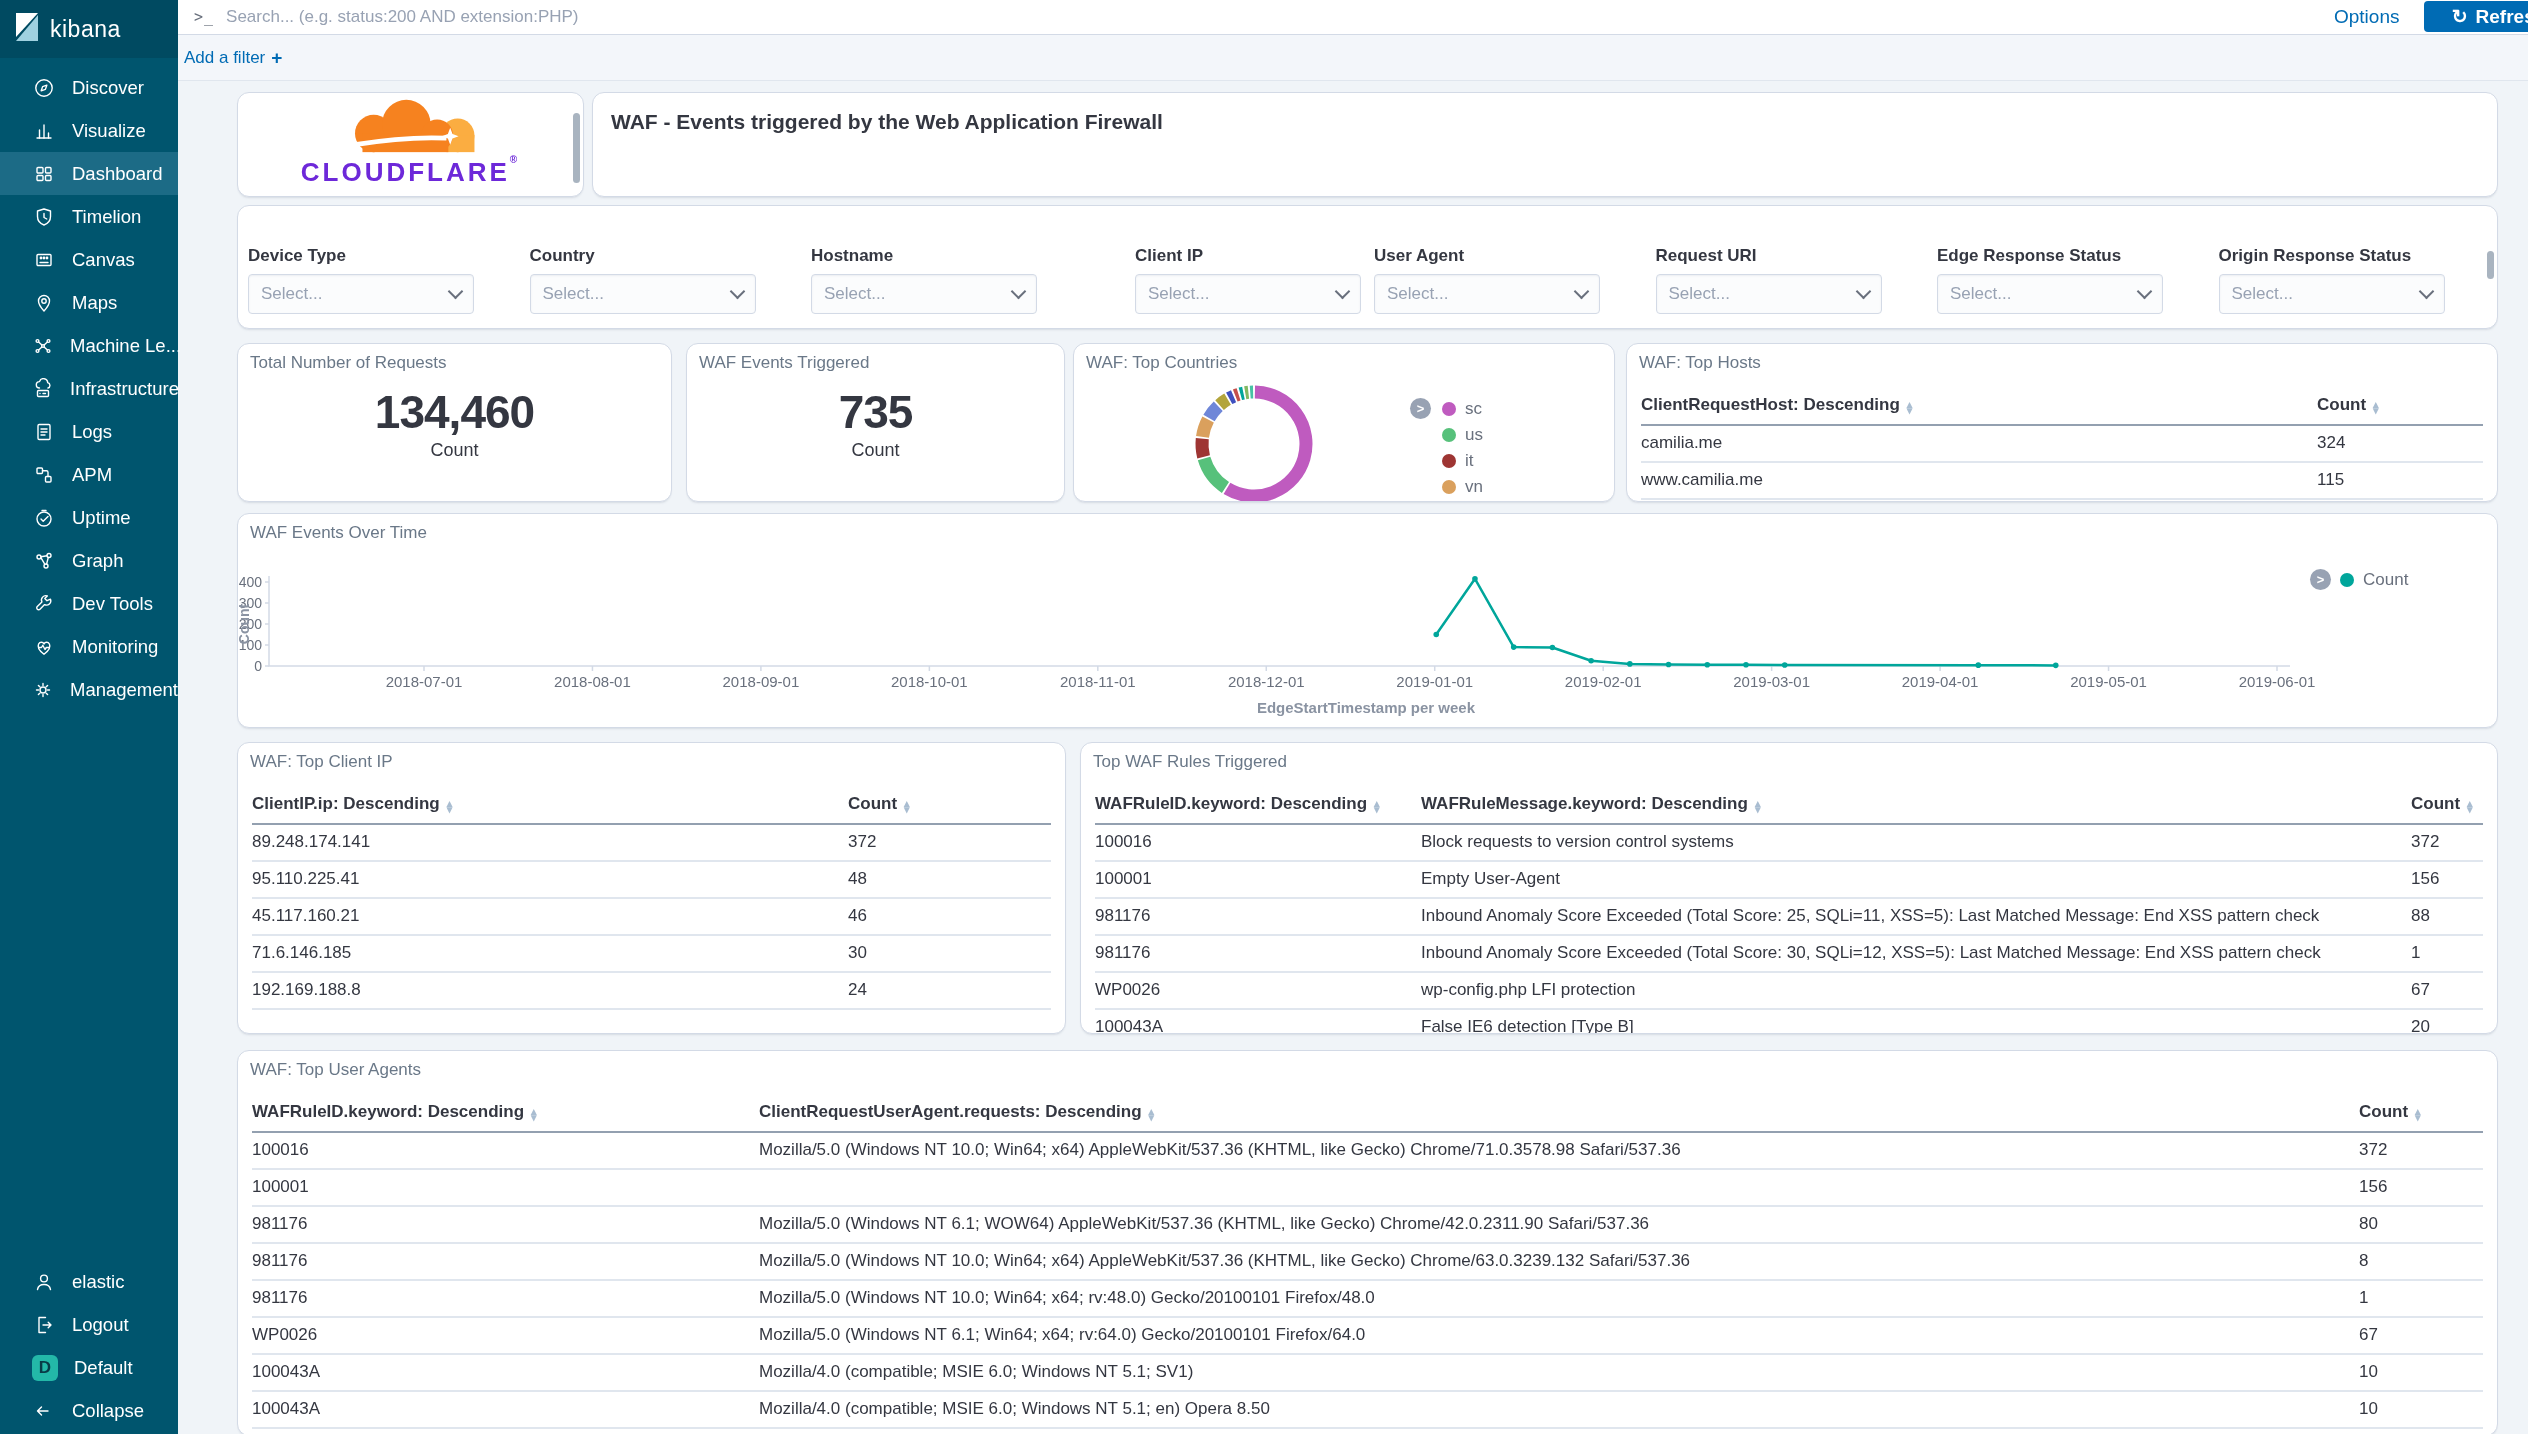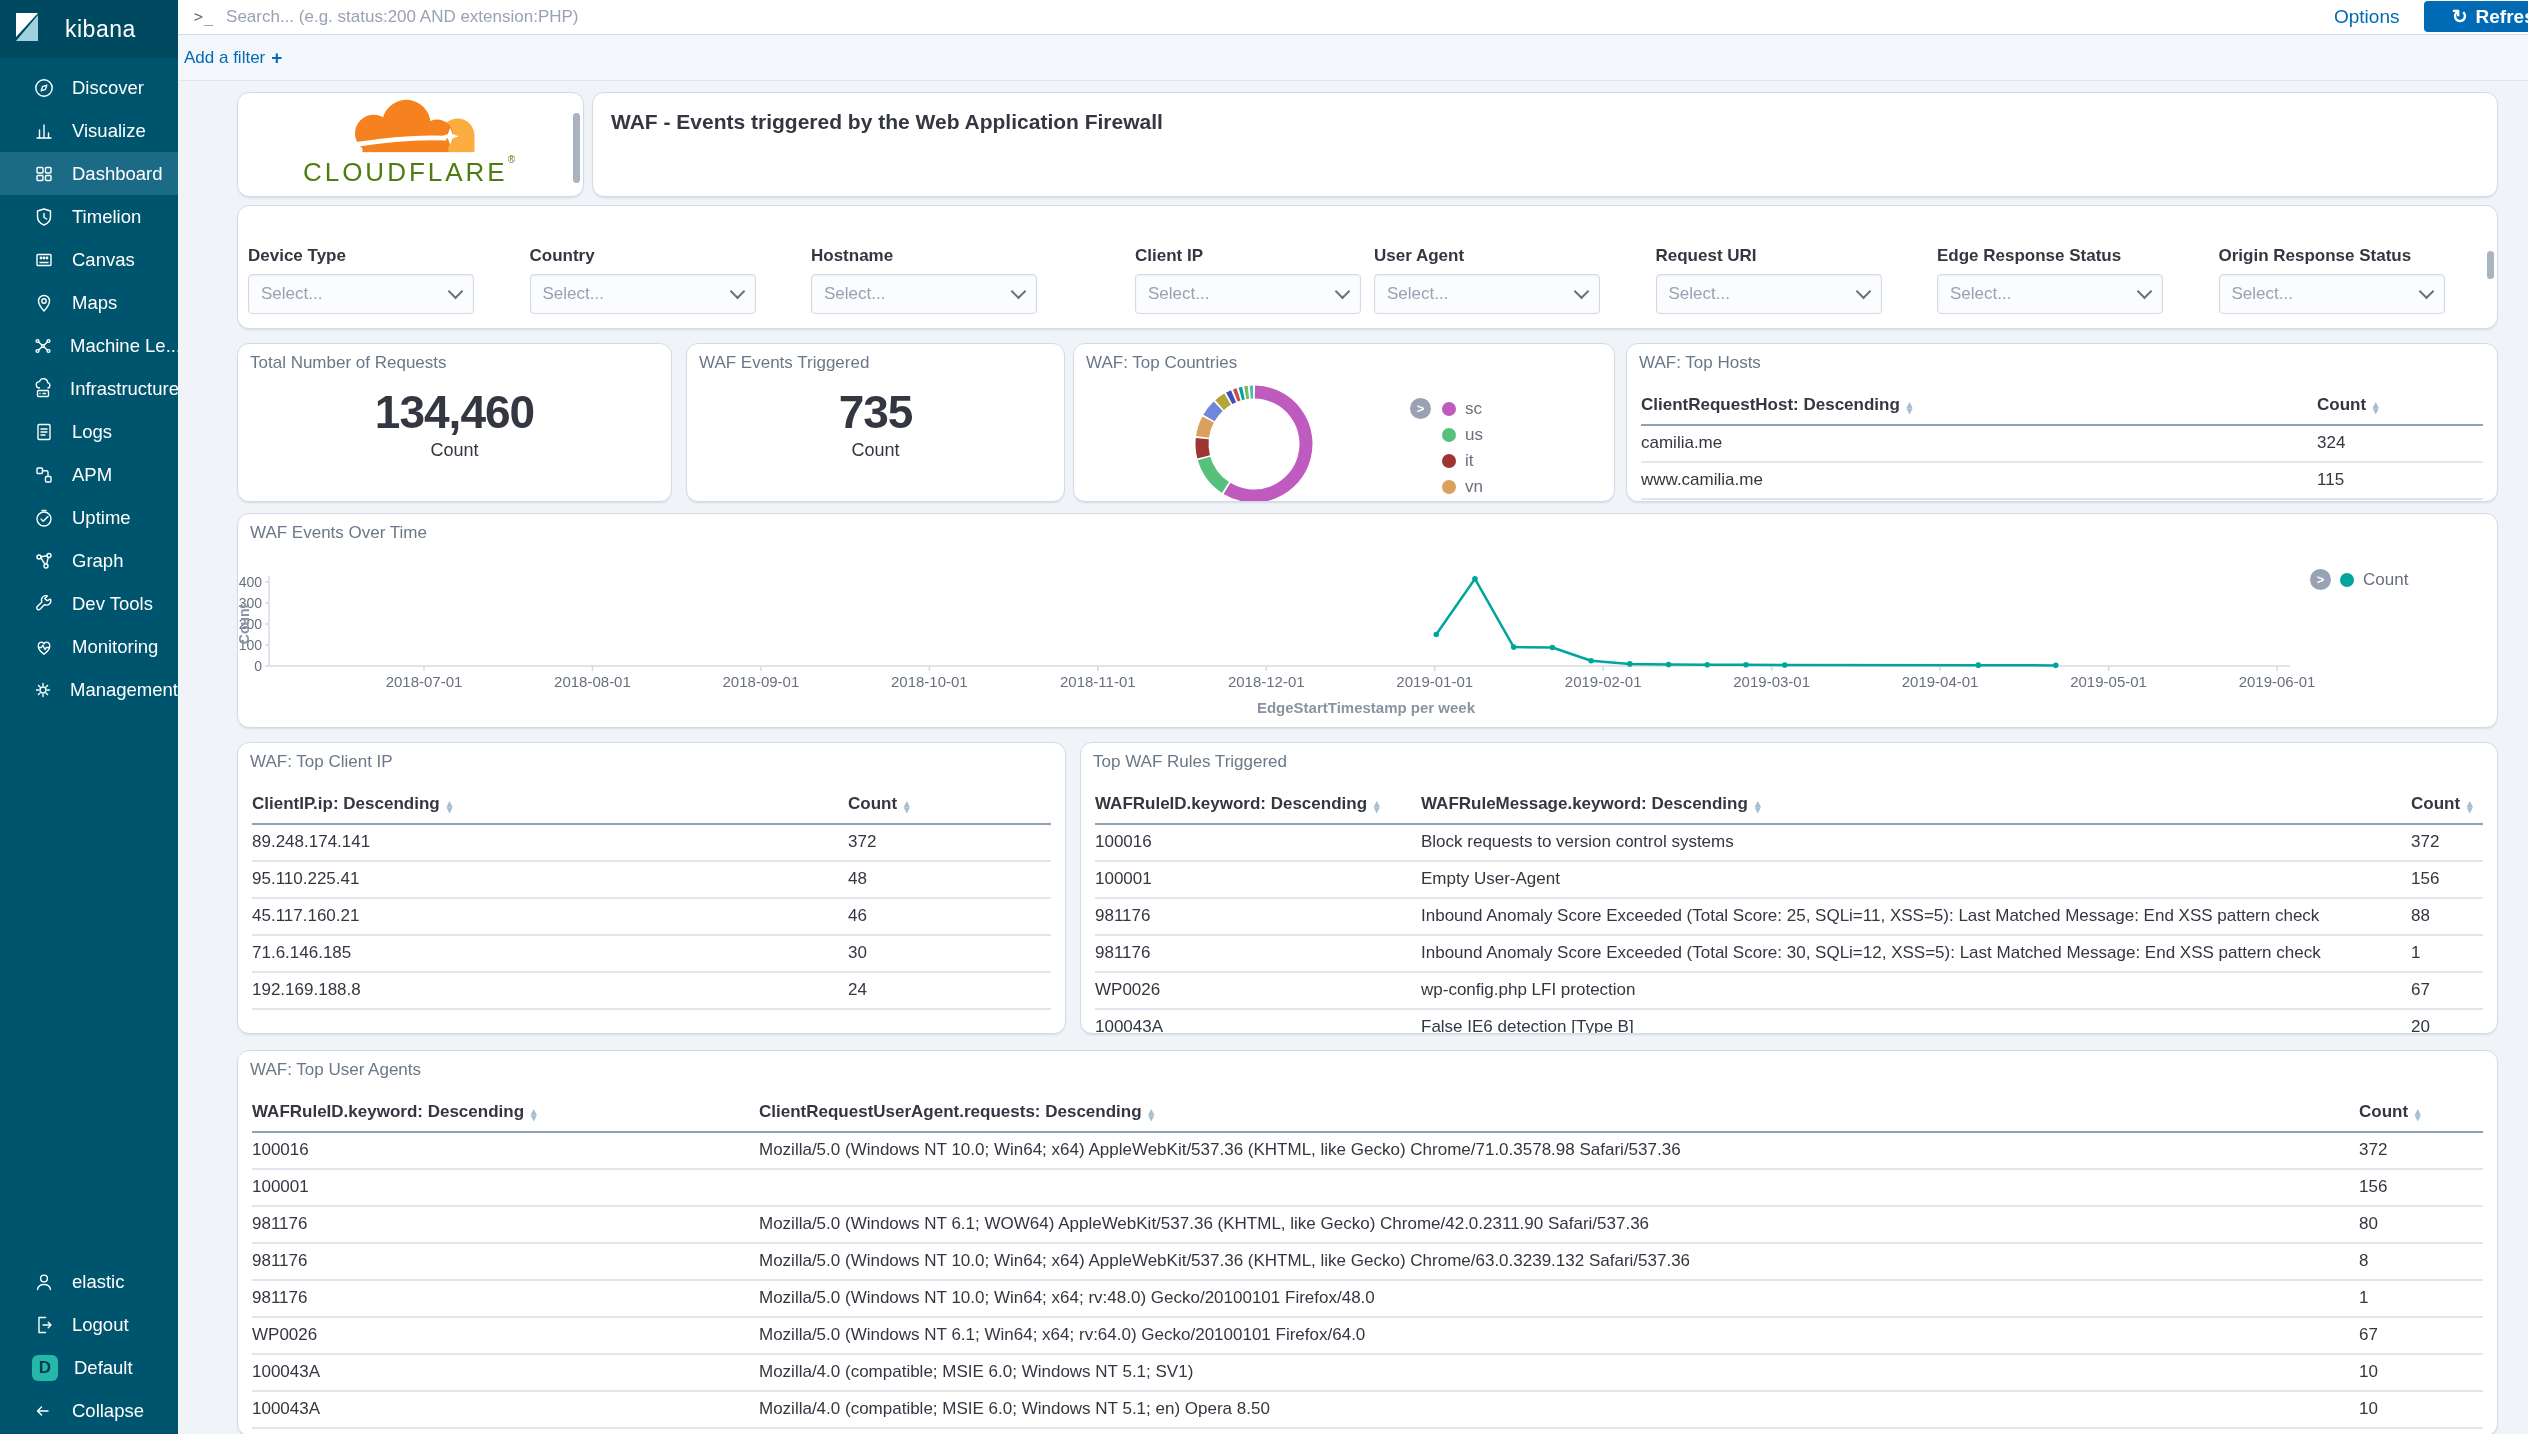--- a/index.html
+++ b/index.html
@@ -21,21 +21,21 @@
                display:flex;align-items:center;justify-content:center;gap:8px;
                font-family:"Liberation Sans",sans-serif;cursor:pointer}
   .filterbar{position:absolute;left:178px;top:35px;right:0;height:45px;background:#f3f6fa;
              border-bottom:1px solid #e0e6ee;display:flex;align-items:center;z-index:4}
   .addfilter{margin-left:6px;color:#006bb4;font-size:17px;display:flex;align-items:center;gap:6px;cursor:pointer}
   .addfilter .plus{font-weight:700;font-size:19px}
 
   
   .sidebar{position:absolute;left:0;top:0;width:178px;height:1434px;background:#00556e;z-index:6;
            display:flex;flex-direction:column}
-  .logo-block{height:58px;display:flex;align-items:center;gap:23px;padding-left:12px;background:#004a61}
+  .logo-block{height:58px;display:flex;align-items:center;gap:8px;padding-left:12px;background:#004a61}
   .logo-word{color:#fff;font-size:23px;letter-spacing:.5px}
   .nav{margin-top:8px}
   .nav-item{height:43px;display:flex;align-items:center;gap:16px;padding-left:32px;color:#fff;cursor:pointer}
   .nav-item.active{background:#1c6b86}
   .nav-icon{width:24px;height:24px;display:flex;align-items:center;justify-content:center;color:#fff}
   .nav-icon svg{stroke:currentColor;fill:none;stroke-width:1.4;stroke-linecap:round;stroke-linejoin:round}
   .nav-label{font-size:18.5px;white-space:nowrap}
   .nav-footer{margin-top:auto;padding-bottom:2px}
   .dbadge{width:26px;height:26px;border-radius:6px;background:#23b8a8;color:#083b47;font-weight:700;
           font-size:17px;display:flex;align-items:center;justify-content:center}
@@ -52,21 +52,21 @@
   #p-countries{left:1073px;top:343px;width:540px;height:157px}
   #p-hosts{left:1626px;top:343px;width:870px;height:157px}
   #p-time{left:237px;top:513px;width:2259px;height:213px}
   #p-clientip{left:237px;top:742px;width:827px;height:290px}
   #p-rules{left:1080px;top:742px;width:1416px;height:290px}
   #p-ua{left:237px;top:1050px;width:2259px;height:384px}
 
   .big-title{font-size:21px;font-weight:700;color:#343741;padding:17px 18px}
 
   .brand-wrap{display:flex;flex-direction:column;align-items:center;padding-top:5px}
-  .cf-word{font-size:26px;font-weight:400;color:#4d7c0f;letter-spacing:3px;line-height:1;margin-top:-3px}
+  .cf-word{font-size:26px;font-weight:700;color:#6d28d9;letter-spacing:3px;line-height:1;margin-top:-3px}
   .cf-word sup{font-size:10px;vertical-align:18px}
   .vthumb{position:absolute;right:3px;width:7px;border-radius:4px;background:#a9b4c0}
 
   
   .fgroup{position:absolute;top:40px;width:226px}
   .flabel{font-size:17px;font-weight:700;color:#343741;margin-bottom:8px;white-space:nowrap}
   .fselect{height:38px;border:1px solid #d3dae6;border-radius:4px;background:#fbfcfd;display:flex;
            align-items:center;justify-content:space-between;padding:0 12px;cursor:pointer;
            box-shadow:inset 0 1px 2px rgba(152,162,179,.15)}
   .fplaceholder{color:#98a2b3;font-size:17px}

